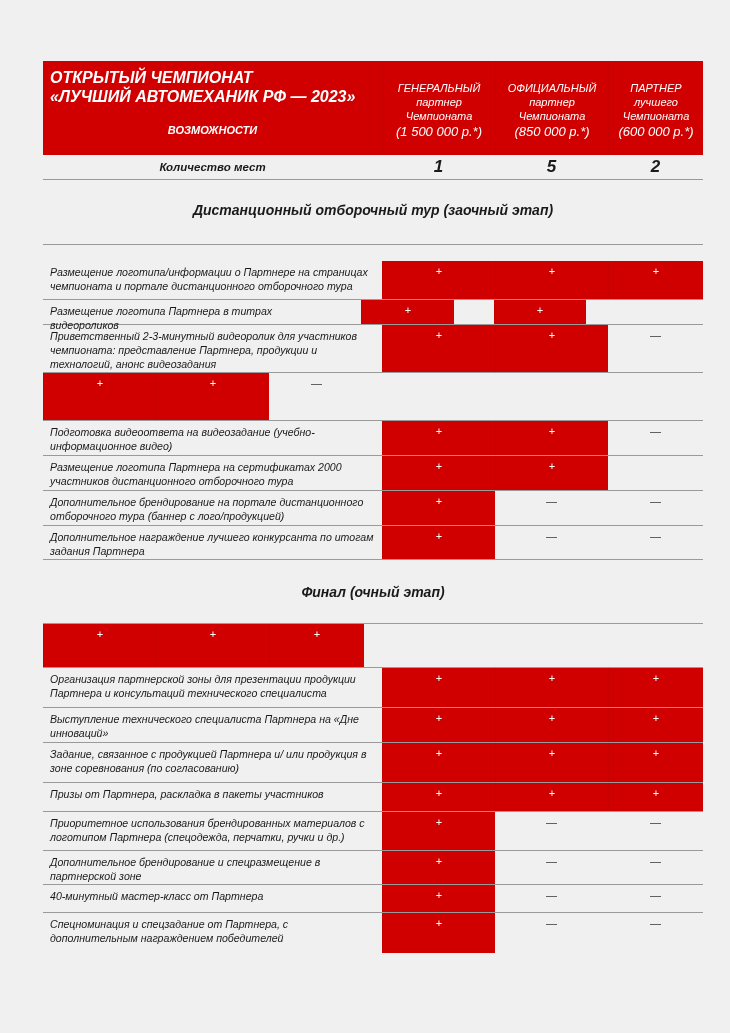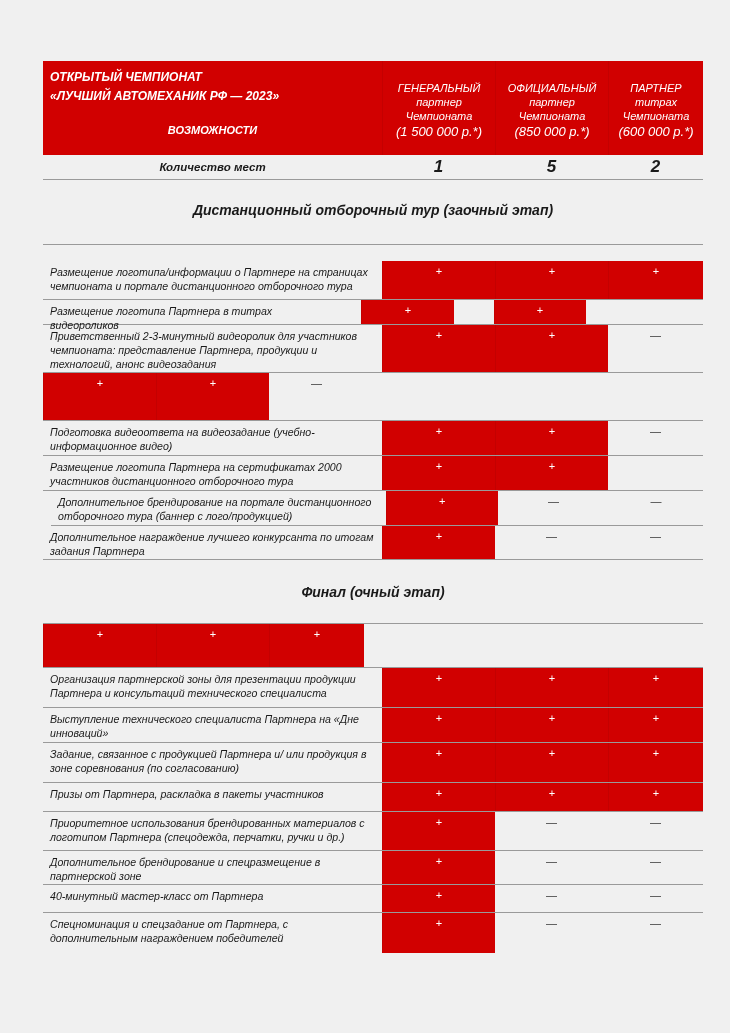--- a/index.html
+++ b/index.html
@@ -5,21 +5,21 @@
   html, body { margin: 0; padding: 0; }
   body {
     width: 730px; height: 1033px; background: #f0f0f0;
     font-family: "Liberation Sans", sans-serif; color: #1a1a1a;
     position: relative; overflow: hidden;
   }
   .page { position: absolute; left: 43px; top: 61px; width: 660px; }
   .red { background: #d10000; }
   .header { display: flex; height: 94px; }
   .hdr-main { width: 339px; box-sizing: border-box; padding: 7px 0 0 7px; color: #fff; font-style: italic; font-weight: bold; position: relative; }
-  .hdr-title { font-size: 12px; line-height: 19px; }
+  .hdr-title { font-size: 16px; line-height: 19px; }
   .hdr-sub { position: absolute; left: 0; right: 0; top: 63px; text-align: center; font-size: 11px; }
   .hdr-col { display: flex; flex-direction: column; justify-content: center; align-items: center; color: #fff; font-style: italic; text-align: center; font-size: 11px; line-height: 14px; padding-top: 4px; box-sizing: border-box; border-left: 1px solid #c40000; }
   .hdr-col .big { font-size: 13px; line-height: 17px; font-weight: normal; }
   .hdr-col .b { font-weight: normal; }
   .c1 { width: 113px; } .c2 { width: 113px; } .c3 { width: 95px; }
   .count-row { display: flex; height: 24px; border-bottom: 1.5px solid #9a9a9a; align-items: center; }
   .count-label { width: 339px; text-align: center; font-style: italic; font-weight: bold; font-size: 11.5px; }
   .count-val { text-align: center; font-style: italic; font-weight: bold; font-size: 17px; }
   .section-title { text-align: center; font-style: italic; font-weight: bold; font-size: 14px; }
   .table { border-top: 1.5px solid #9a9a9a; }
@@ -50,21 +50,21 @@
       <div class="big">(1 500 000 р.*)</div>
     </div>
     <div class="hdr-col c2">
       <div class="b">ОФИЦИАЛЬНЫЙ</div>
       <div class="b">партнер</div>
       <div>Чемпионата</div>
       <div class="big">(850 000 р.*)</div>
     </div>
     <div class="hdr-col c3">
       <div class="b">ПАРТНЕР</div>
-      <div class="b">титрах</div>
+      <div class="b">лучшего</div>
       <div>Чемпионата</div>
       <div class="big">(600 000 р.*)</div>
     </div>
   </div>
 
   <div class="count-row">
     <div class="count-label">Количество мест</div>
     <div class="count-val c1">1</div>
     <div class="count-val c2">5</div>
     <div class="count-val c3">2</div>
@@ -100,21 +100,21 @@
         <div class="cell c1 on">+</div>
         <div class="cell c2 on">+</div>
         <div class="cell c3 off">—</div>
       </div>
       <div class="row" style="height: 35px;">
         <div class="row-label">Размещение логотипа Партнера на сертификатах 2000 участников дистанционного отборочного тура</div>
         <div class="cell c1 on">+</div>
         <div class="cell c2 on">+</div>
         <div class="cell c3 off"></div>
       </div>
-      <div class="row" style="height: 35px; margin-left: 8px;">
+      <div class="row" style="height: 35px;">
         <div class="row-label">Дополнительное брендирование на портале дистанционного отборочного тура (баннер с лого/продукцией)</div>
         <div class="cell c1 on">+</div>
         <div class="cell c2 off">—</div>
         <div class="cell c3 off">—</div>
       </div>
       <div class="row" style="height: 34px;">
         <div class="row-label">Дополнительное награждение лучшего конкурсанта по итогам задания Партнера</div>
         <div class="cell c1 on">+</div>
         <div class="cell c2 off">—</div>
         <div class="cell c3 off">—</div>

